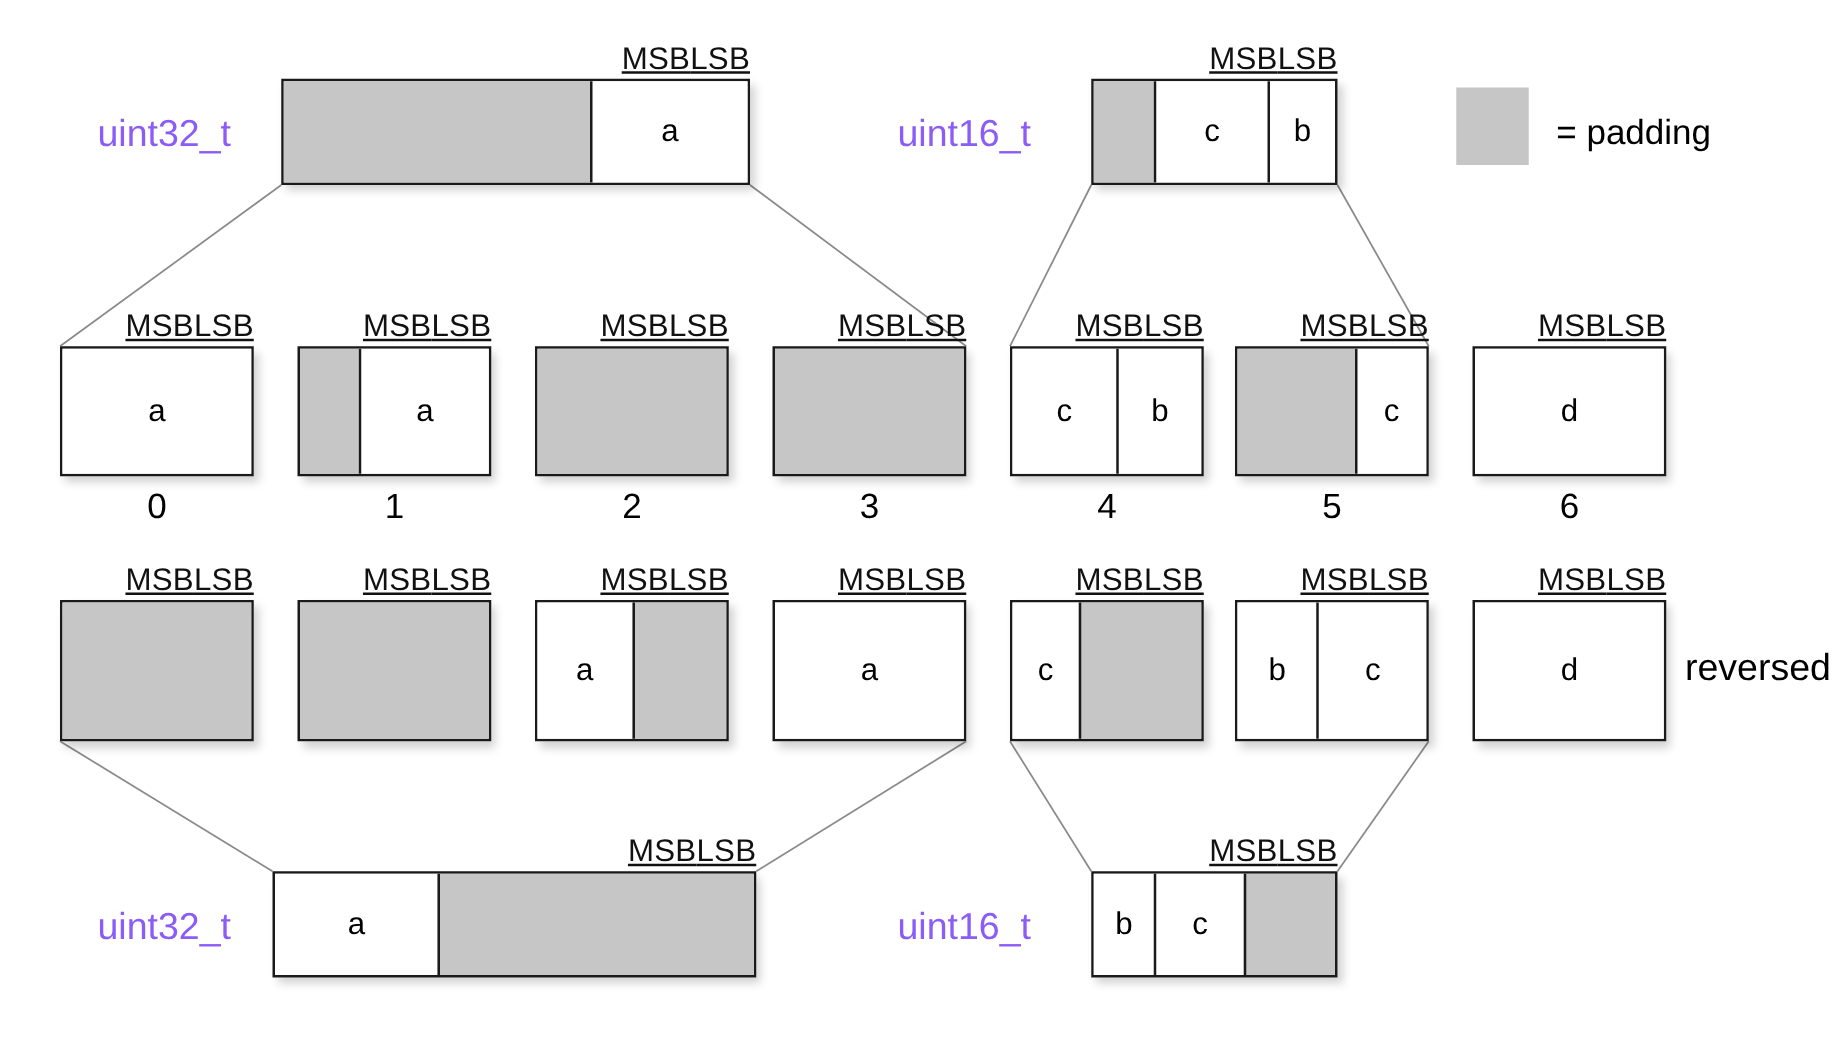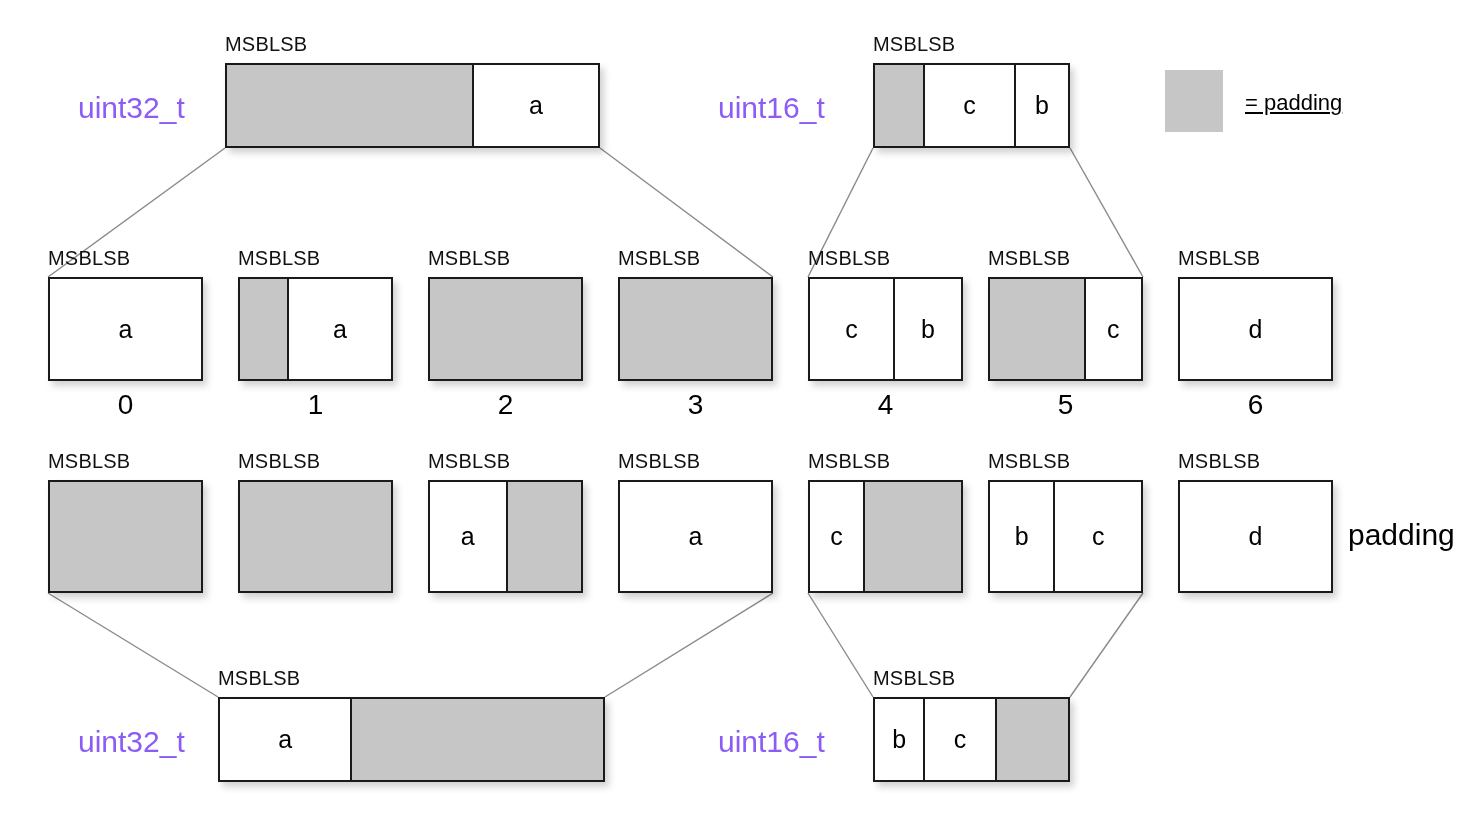--- a/index.html
+++ b/index.html
@@ -37,26 +37,27 @@
     overflow:hidden;
   }
   .seg + .seg{border-left:2px solid #1a1a1a;}
   .seg.pad{background:#c6c6c6;}
   .seg.data{background:#ffffff;}
 
   
   .caps{
     position:absolute;
     display:flex;
-    justify-content:flex-start;
-    font-size:20px;
+    justify-content:flex-end;
+    font-size:25px;
     letter-spacing:0.2px;
     color:#111;
     z-index:4;
     pointer-events:none;
+    text-decoration:underline;
   }
 
   
   .typelabel{
     position:absolute;
     font-size:30px;
     color:#8b5cf6;
     white-space:nowrap;
     z-index:4;
   }
@@ -72,24 +73,23 @@
 
   
   .legend-swatch{
     position:absolute;
     width:58px;height:62px;
     background:#c6c6c6;
     z-index:3;
   }
   .legend-text{
     position:absolute;
-    font-size:22px;
+    font-size:28px;
     white-space:nowrap;
     z-index:4;
-    text-decoration:underline;
   }
 
   .rowlabel{
     position:absolute;
     font-size:30px;
     white-space:nowrap;
     z-index:4;
   }
 </style>
 </head>
@@ -247,21 +247,21 @@
         <div class="seg data" style="flex: 0 0 58%;">c</div>
       </div>
       <div class="caps" style="left: 1178px; width: 155px; top: 450px;">
         <span>MSB</span>
         <span>LSB</span>
       </div>
       <div class="node bits" style="left: 1178px; top: 480px; width: 155px; height: 113px;">
         <div class="seg data" style="flex: 0 0 100%;">d</div>
       </div>
     </div>
-  <div class="rowlabel" id="lbl-reversed" style="left: 1348px; top: 518px;">padding</div>
+  <div class="rowlabel" id="lbl-reversed" style="left: 1348px; top: 518px;">reversed</div>
 
   <div class="typelabel" id="lbl-bot-u32" style="left: 78px; top: 725px;">uint32_t</div>
   <div class="caps" id="caps-bot-u32" style="left: 218px; width: 387px; top: 667px;">
     <span>MSB</span>
     <span>LSB</span>
   </div>
   <div class="node bits" id="box-bot-u32" style="left: 218px; top: 697px; width: 387px; height: 85px;">
       <div class="seg data" style="flex: 0 0 34%;">a</div>
       <div class="seg pad" style="flex: 0 0 66%;"></div>
     </div>

